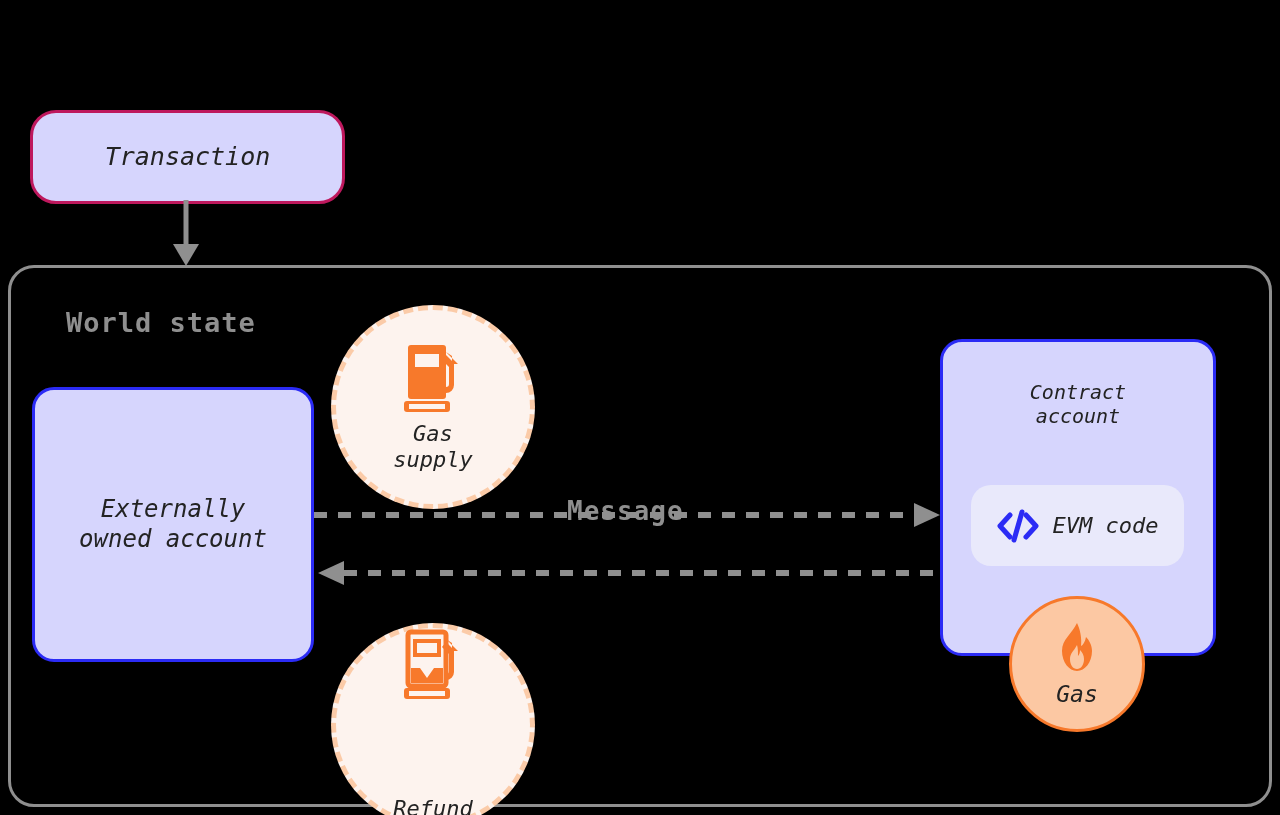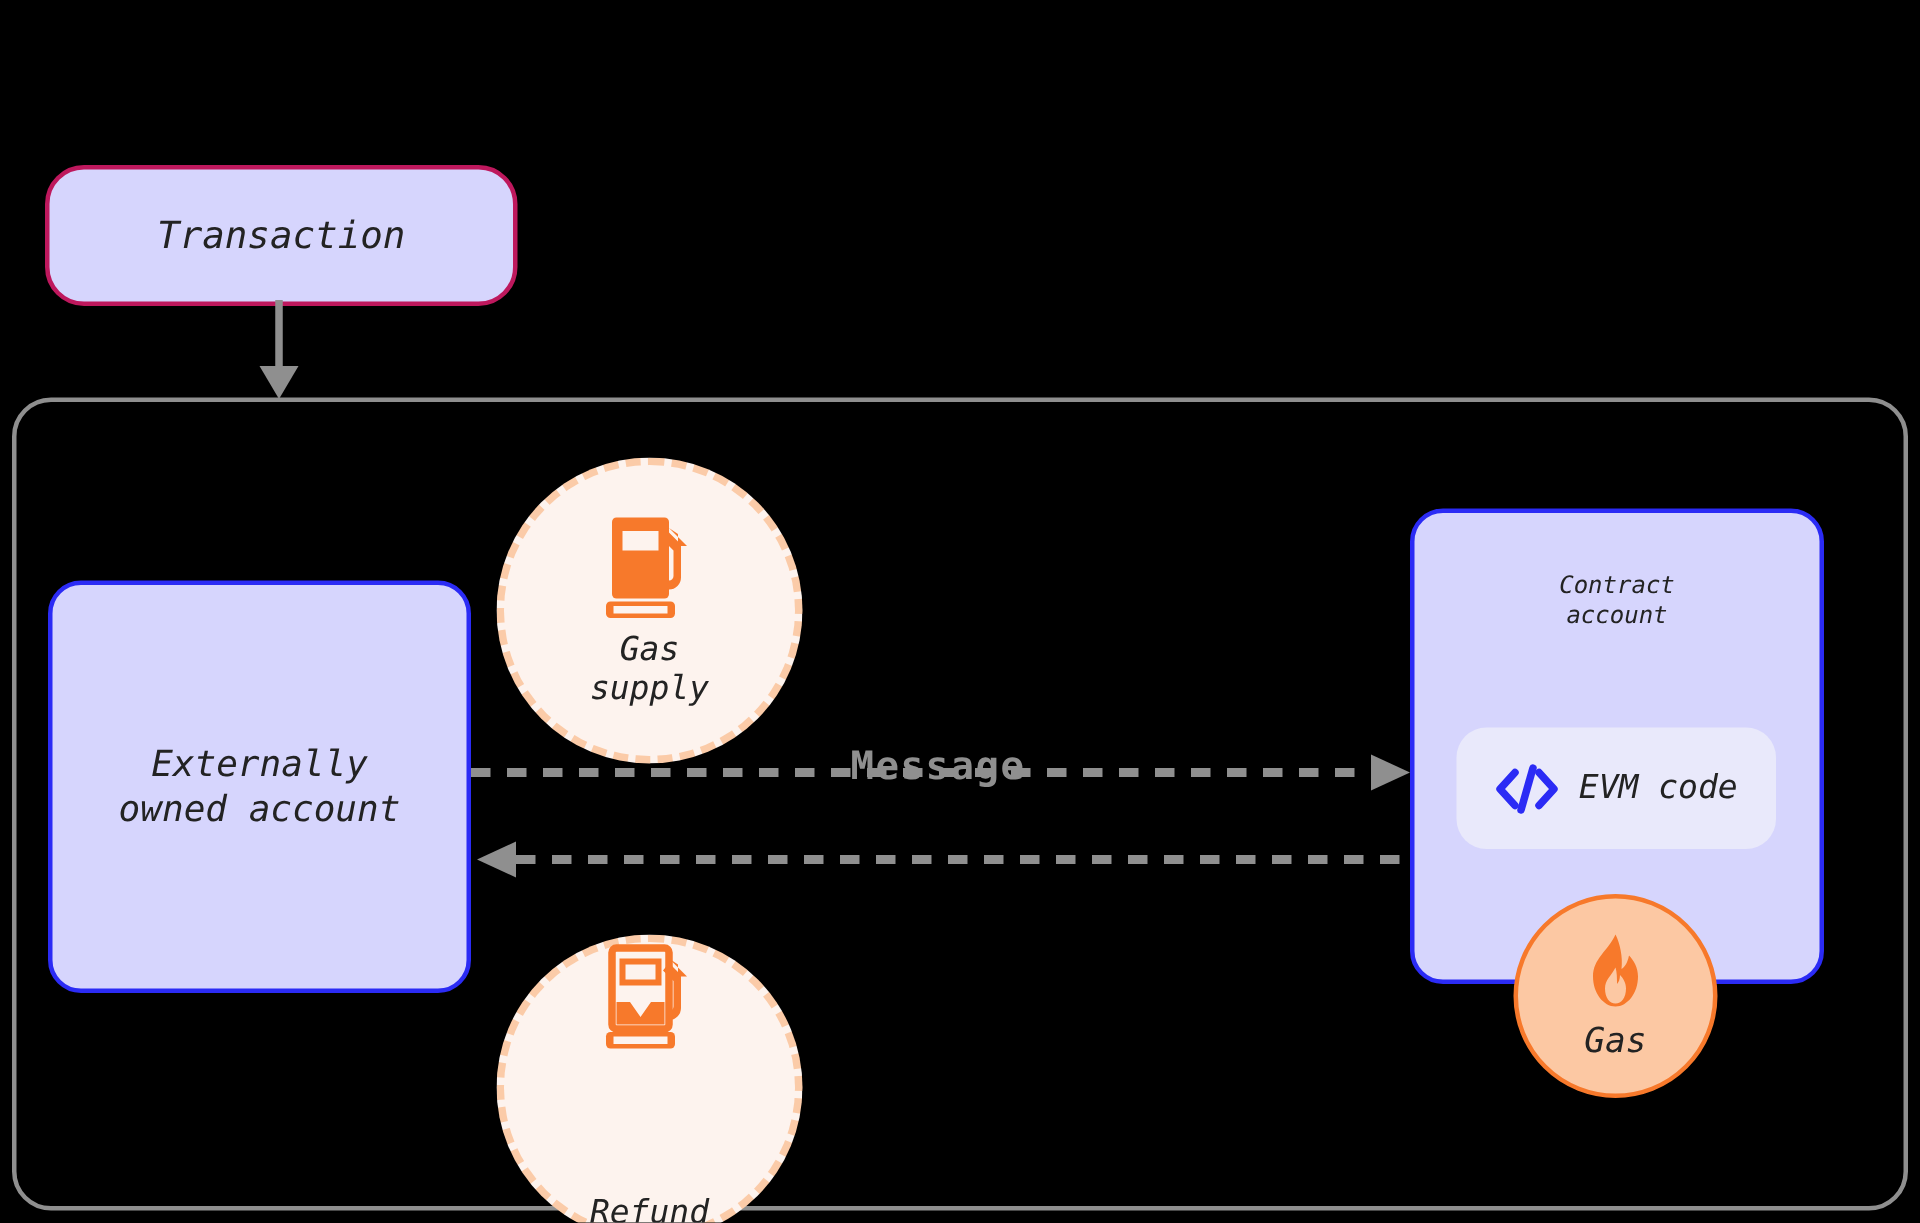--- a/index.html
+++ b/index.html
@@ -117,21 +117,21 @@
     height: 317px;
     background: #D6D5FD;
     border: 3px solid #2B2BF5;
     border-radius: 22px;
     box-sizing: border-box;
     display: flex;
     flex-direction: column;
     align-items: center;
     padding-top: 38px;
   }
-  #contract-node .box-text { font-size: 16px; }
+  #contract-node .box-text { font-size: 20px; }
 
   #evm-code-pill {
     position: absolute;
     left: 971px;
     top: 485px;
     width: 213px;
     height: 81px;
     background: #E9E9FB;
     border-radius: 20px;
     box-sizing: border-box;
@@ -235,20 +235,21 @@
   </div>
 
   <div id="tx-arrow">
     <svg width="52" height="70" viewBox="0 0 52 70">
       <line x1="26" y1="0" x2="26" y2="48" stroke="#8f8f8f" stroke-width="5"></line>
       <polygon points="26,66 13,44 39,44" fill="#8f8f8f"></polygon>
     </svg>
   </div>
 
   <div id="world-state-container"></div>
+  <div class="title-label" id="world-state-title">World state</div>
 
   <div id="eoa-node">
     <div class="box-text">Externally
 owned account</div>
   </div>
 
   <div class="dashed-circle" id="gas-supply-circle">
     <svg width="62" height="74" viewBox="0 0 62 74">
 
       <path d="M44 14 L52 22 L52 44 A8 8 0 0 1 44 52 L44 46 A3 3 0 0 0 47 43 L47 26 L40 19 Z" fill="#F7792B"></path>

